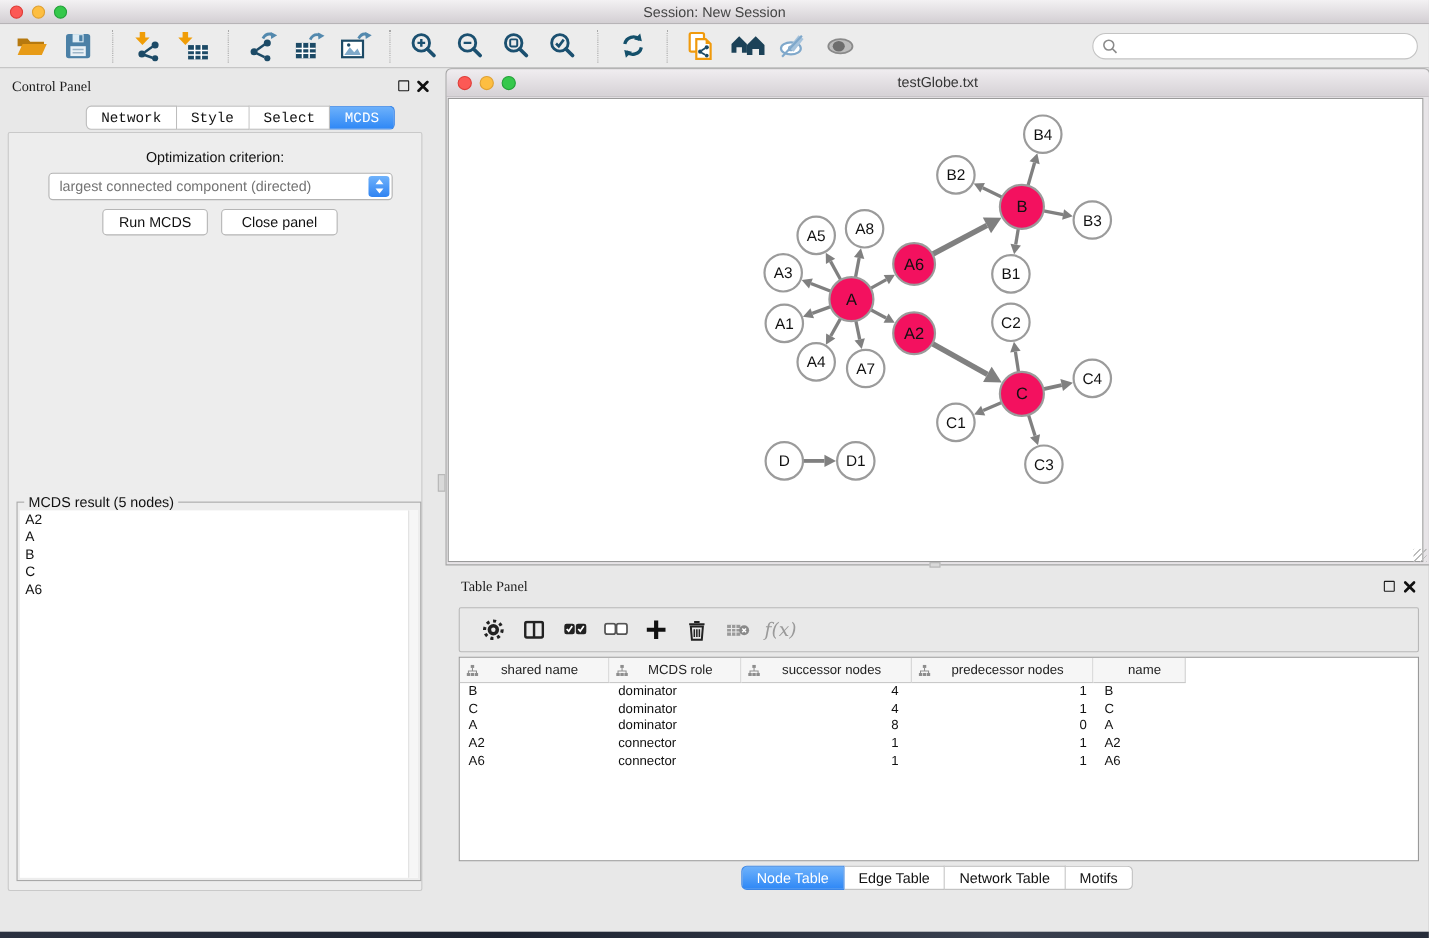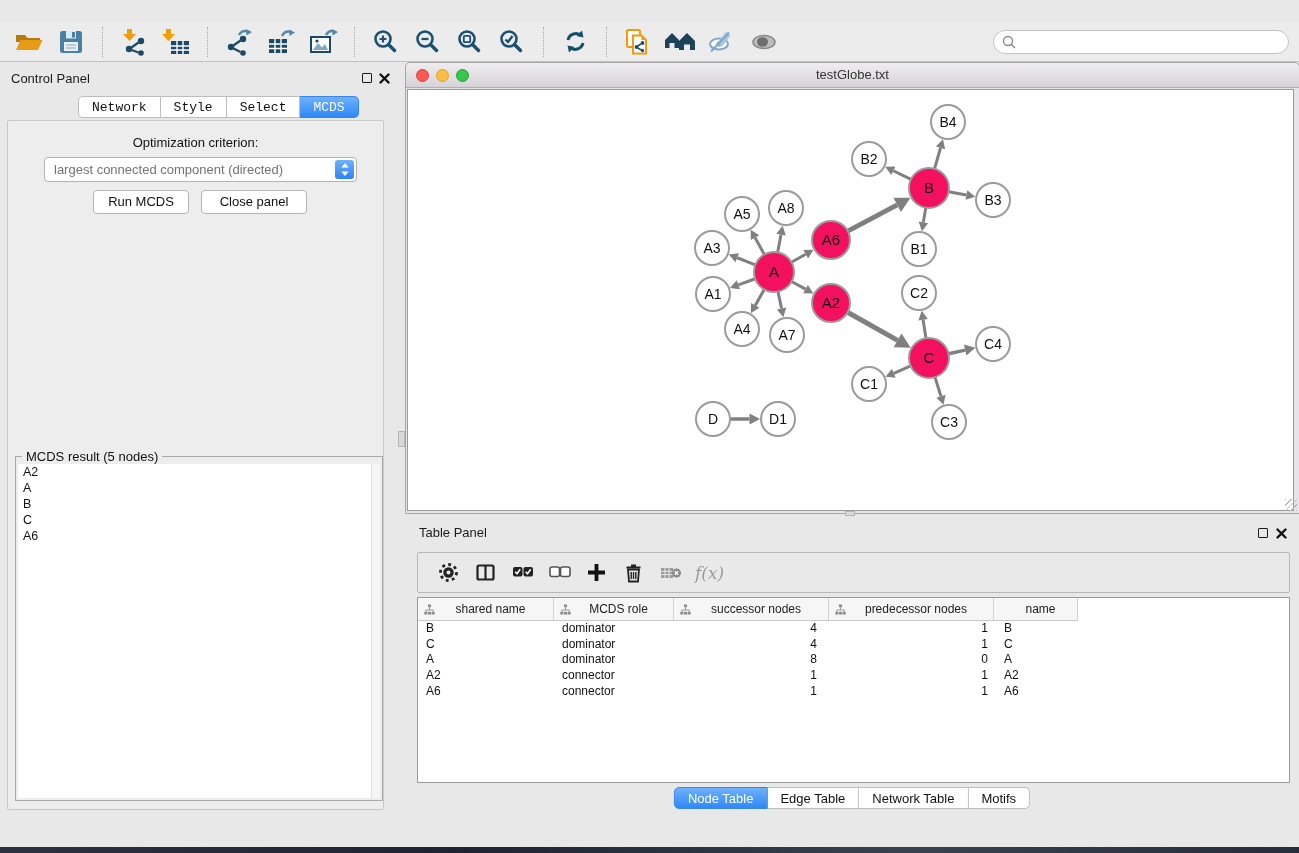--- a/index.html
+++ b/index.html
@@ -20,21 +20,21 @@
   .toolbar { position:absolute; left:0; top:22px; width:1299px; height:40px; background:#ececec;
     border-bottom:1px solid #c2c2c2; display:flex; align-items:center; padding-left:8px; }
   .tbtn { width:32px; height:32px; display:flex; align-items:center; justify-content:center; margin:0 5px; }
   .tsep { width:1px; height:30px; border-left:1px dotted #a9a9a9; margin:0 10px; }
   .searchbox { position:absolute; right:10px; top:8px; width:296px; height:24px; background:#fff;
     border:1px solid #c3c3c3; border-radius:12px; display:flex; align-items:center; padding-left:8px; }
   .searchbox input { border:none; outline:none; flex:1; font-size:13px; background:transparent; margin-left:5px; }
 
   
   .cp-header { position:absolute; left:0; top:62px; width:390px; height:32px; }
-  .panel-title { position:absolute; left:11px; top:9px; font-size:13px; color:#1c1c1c; }
+  .panel-title { position:absolute; left:11px; top:9px; font-size:13px; color:#1c1c1c;font-family:Liberation Serif, serif; }
   .float-ic { position:absolute; width:10px; height:10px; border:1.6px solid #1a1a1a; border-radius:1px; }
   .close-ic { position:absolute; width:11px; height:11px; }
   .cp-tabs { position:absolute; left:78px; top:96px; display:flex;font-family:Liberation Mono, monospace; }
   .seg-tab { background:#fff; border:1px solid #bdbdbd; border-left:none; padding:0 13px; height:22px;
     line-height:21px; font-size:13px; color:#111; cursor:default; }
   .seg-tab:first-child { border-left:1px solid #bdbdbd; border-radius:5px 0 0 5px; }
   .seg-tab:last-child { border-radius:0 5px 5px 0; }
   .seg-tab.active { background:linear-gradient(#6db1fb,#2f88f6); color:#fff; border-color:#3a86e8; }
   .cp-body { position:absolute; left:7px; top:120px; width:377px; height:690px; background:#ededed;
     border:1px solid #c9c9c9; border-radius:2px; }
@@ -93,20 +93,28 @@
     font-size:12px; color:#111; }
   .mem-dot { width:11px; height:11px; border-radius:50%; background:#1fa33c; border:1px solid #15842e; }
   .bottom-strip { position:absolute; left:0; top:847px; width:1299px; height:6px;
     background:linear-gradient(90deg,#2b3140,#1d2331 35%,#39404f 70%,#262c3a); }
 </style>
 </head>
 <body>
 
 <div id="screen">
 
+  <div class="titlebar">
+    <div class="lights">
+      <div class="light red"></div>
+      <div class="light yellow"></div>
+      <div class="light green"></div>
+    </div>
+    <span>Session: New Session</span>
+  </div>
 
   <div class="toolbar">
     <div class="tbtn">
       <svg width="30" height="26" viewBox="0 0 30 26">
         <path d="M2,6 h9 l2.5,3 H26 v4 H2 z" fill="#b6790f"></path>
         <path d="M2,21 L6.5,11 H28.5 L24,21 z" fill="#e79b17"></path>
       </svg>
     </div>
     <div class="tbtn">
       <svg width="26" height="26" viewBox="0 0 26 26">

